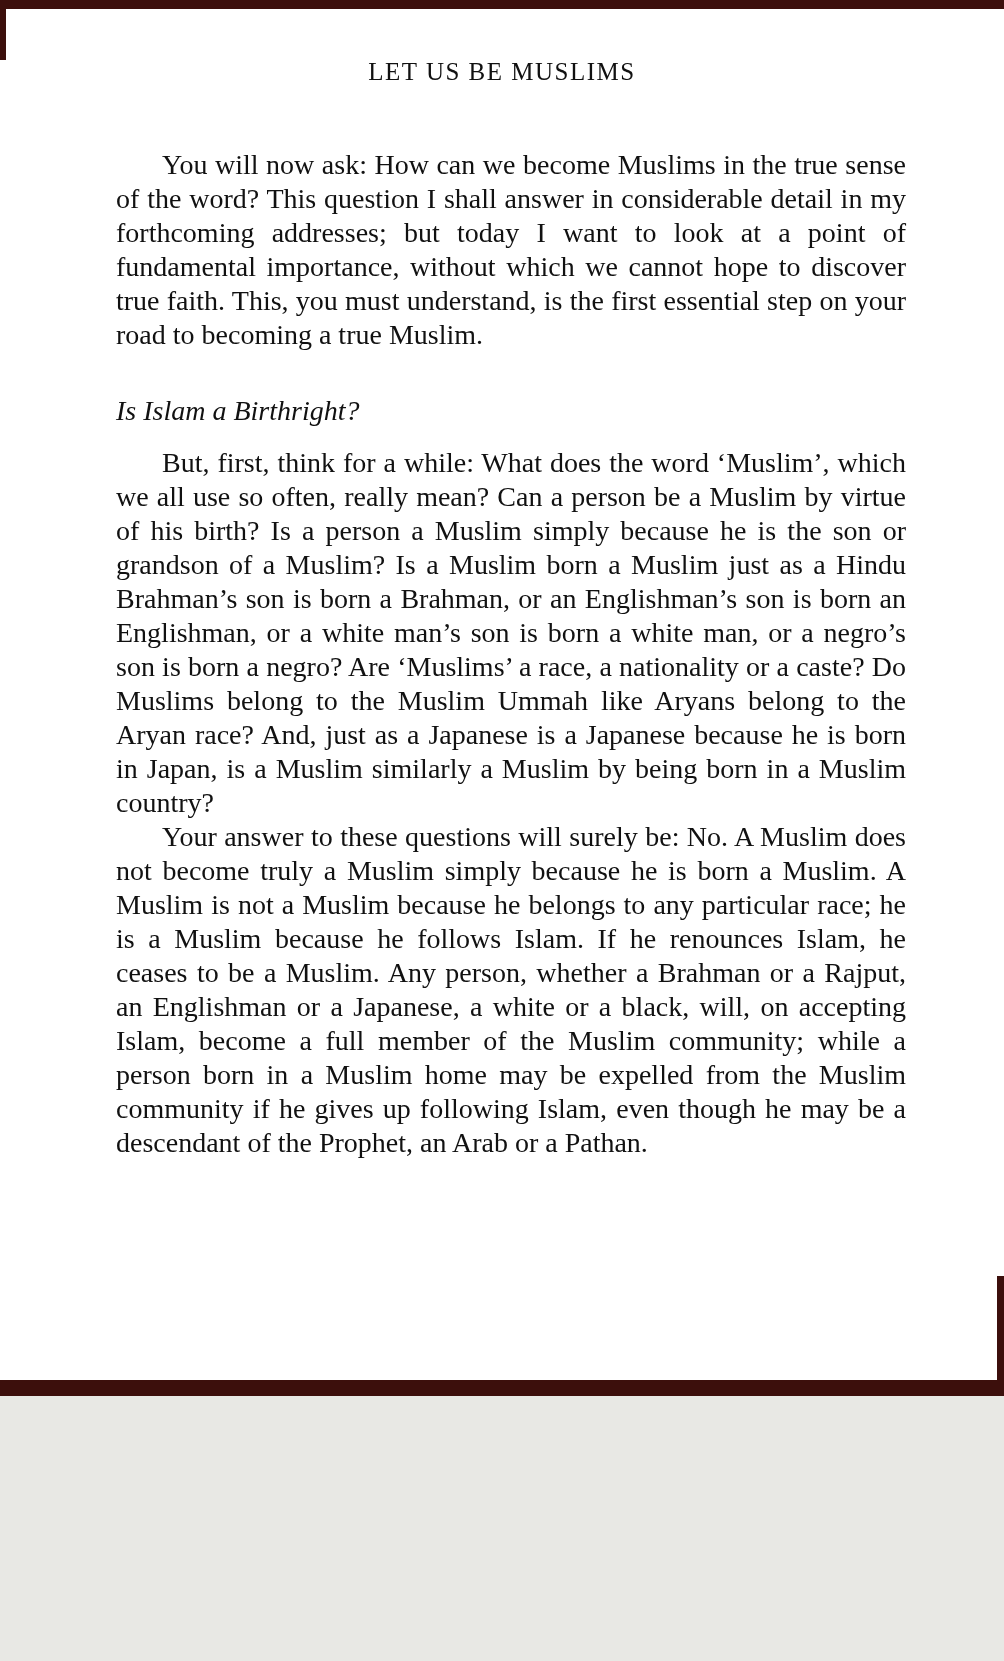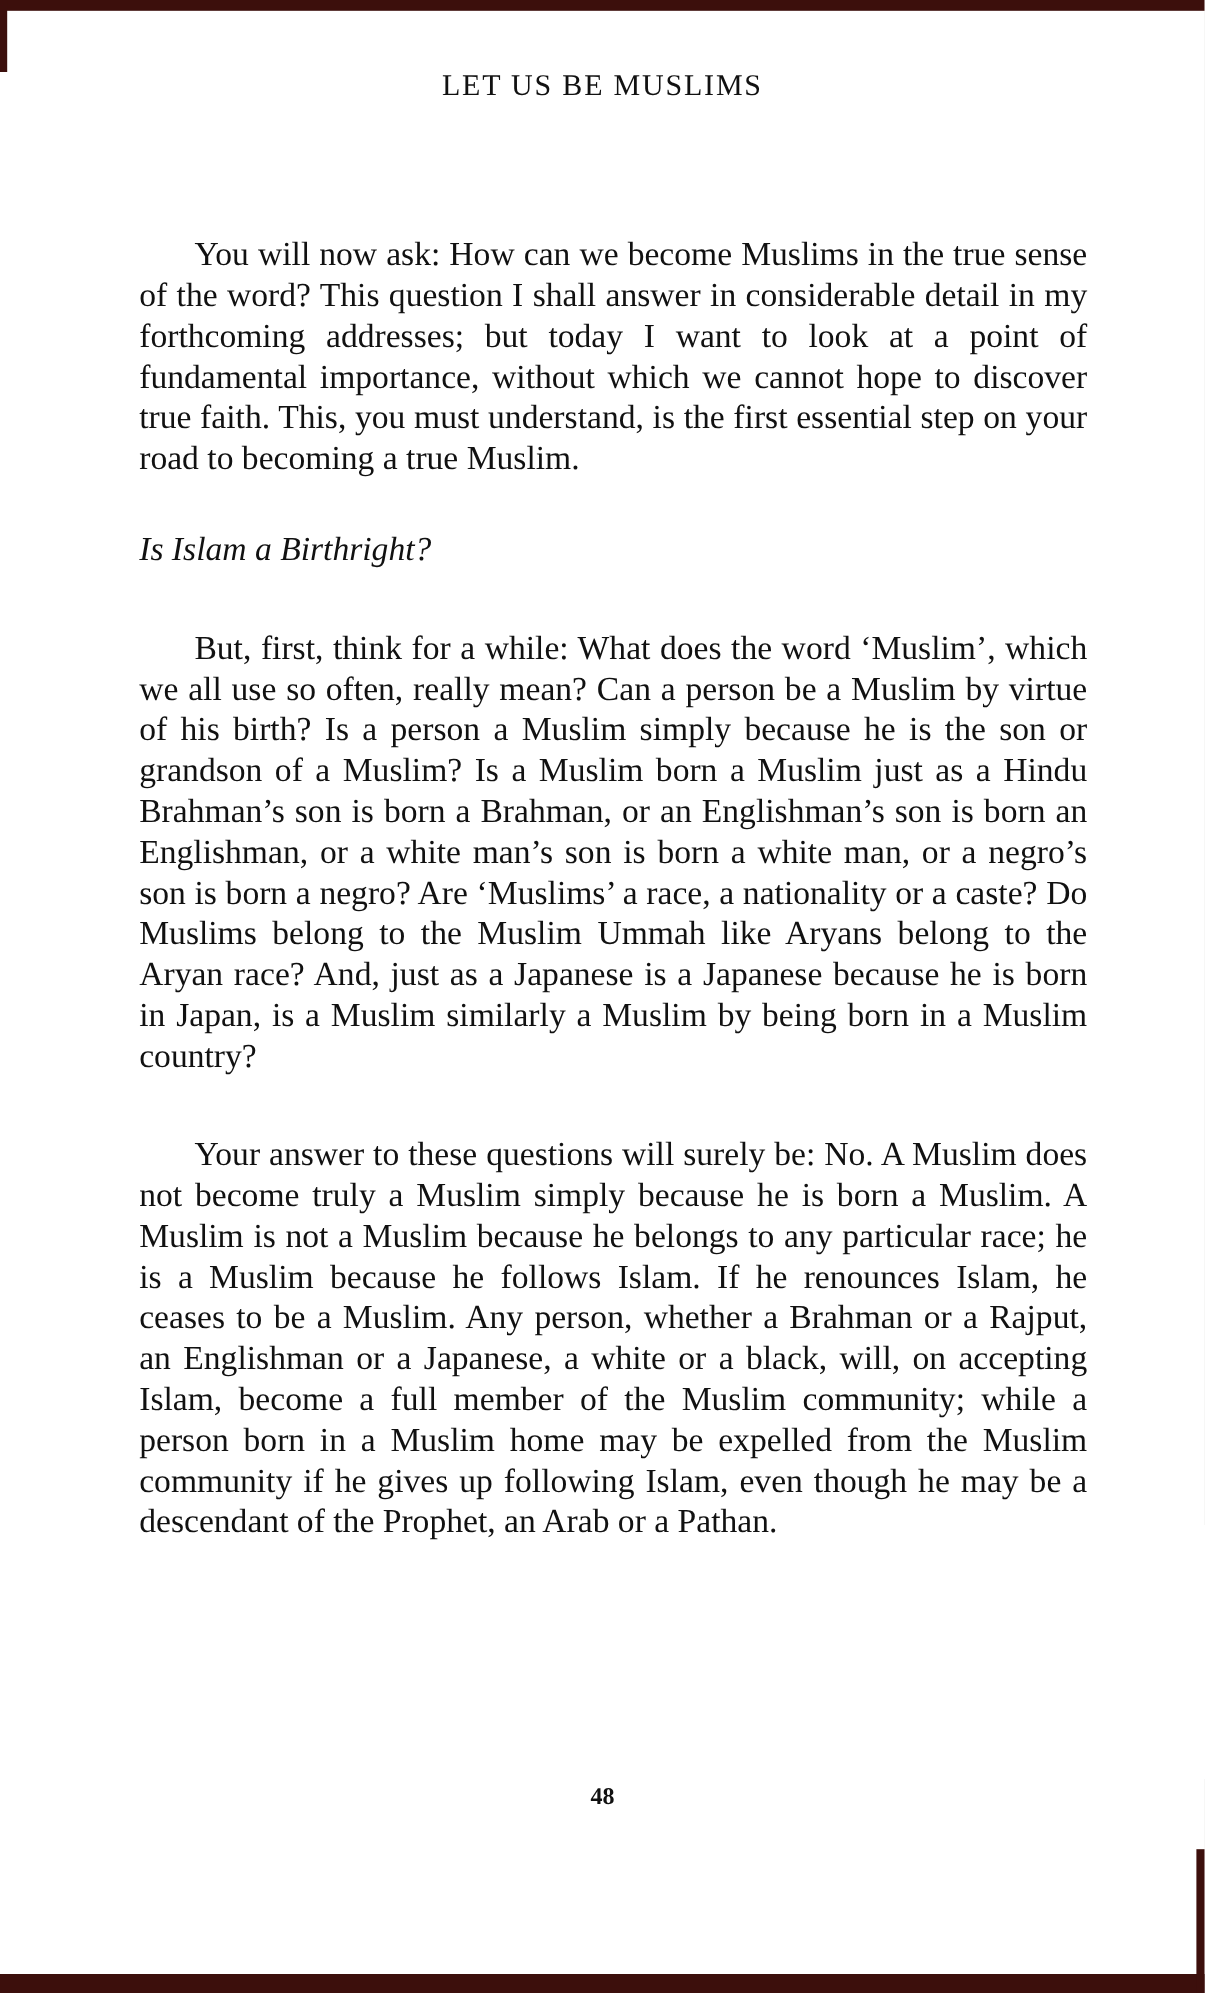--- a/index.html
+++ b/index.html
@@ -3,21 +3,21 @@
 <meta charset="utf-8">
 <style>
   html, body {
     margin: 0;
     padding: 0;
     background: #e8e8e4;
   }
   .scan-page {
     position: relative;
     width: 1004px;
-    height: 1661px;
+    height: 1396px;
     background: #ffffff;
     font-family: "Liberation Serif", serif;
     color: #0c0c0c;
     overflow: hidden;
     margin: 0 auto;
   }
   .edge-strip {
     position: absolute;
     left: 0;
     width: 100%;
@@ -49,21 +49,20 @@
   }
   .text-block p {
     margin: 0;
     font-size: 28px;
     line-height: 34px;
     text-align: justify;
     color: #111;
   }
   .text-block p.indented {
     text-indent: 46px;
-    margin-top: 48px;
   }
   .section-heading {
     margin: 42px 0 18px 0 !important;
     text-align: center;
     font-style: italic;
     font-size: 28px;
     text-indent: 0 !important;
   }
   .italic-word {
   }

